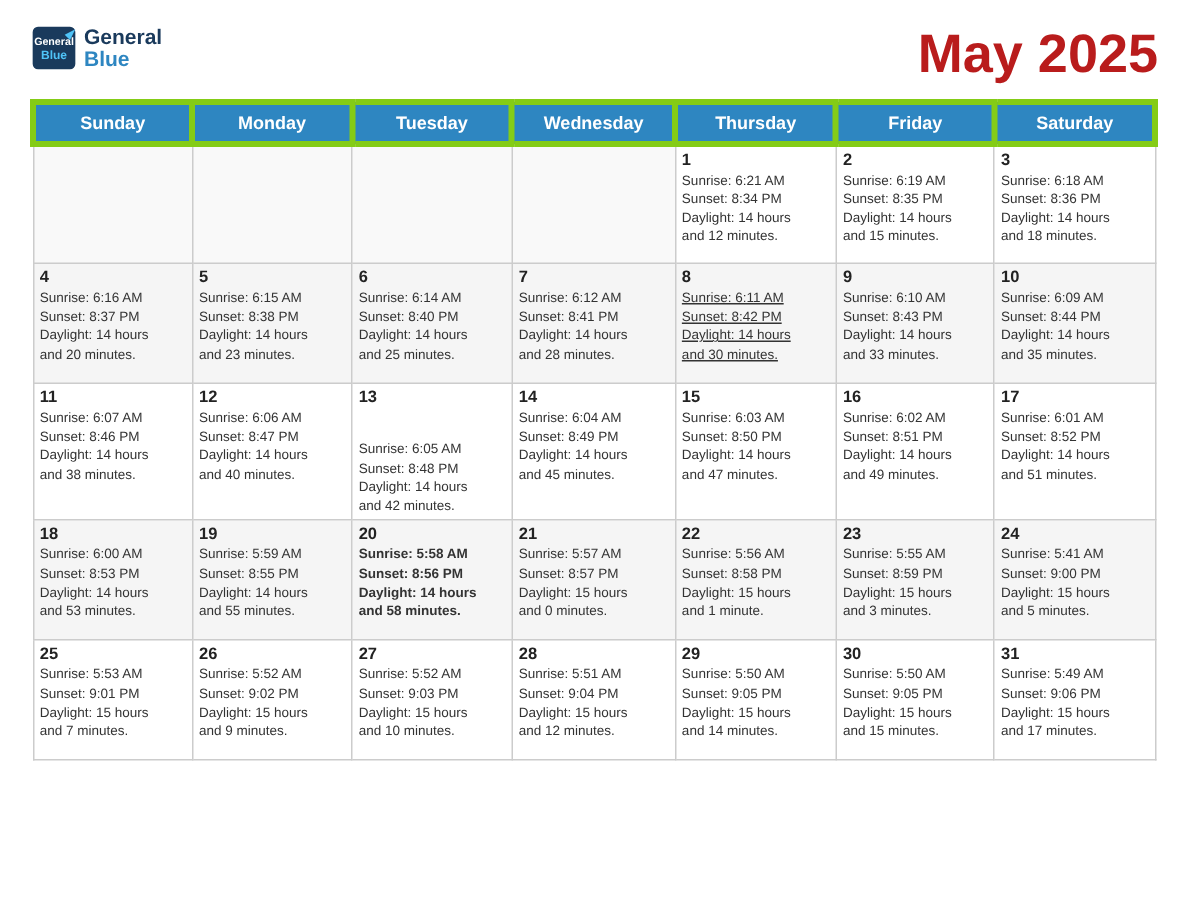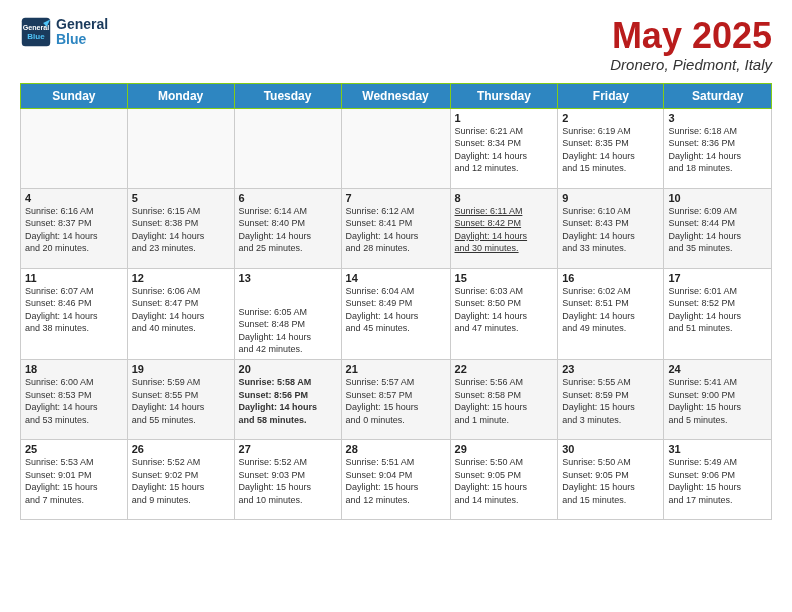--- a/index.html
+++ b/index.html
@@ -55,21 +55,21 @@
       border-collapse: collapse;
       border: 1px solid #ccc;
     }
     .calendar th {
       background: #2e86c1;
       color: #fff;
       font-size: 12px;
       font-weight: bold;
       text-align: center;
       padding: 5px 2px;
-      border: 1px solid #84cc16;
+      border: 4px solid #84cc16;
     }
     .calendar td {
       vertical-align: top;
       border: 1px solid #ccc;
       padding: 3px 4px;
       font-size: 9.5px;
       color: #222;
       width: 113px;
       height: 80px;
       background: #fff;
@@ -111,21 +111,20 @@
         <text x="18" y="26" text-anchor="middle" fill="#4fc3f7" font-size="9" font-weight="bold" font-family="Arial">Blue</text>
         <polygon points="26,8 34,4 30,12" fill="#4fc3f7"></polygon>
       </svg>
       <div class="logo-text">
         <div>General</div>
         <div style="color:#2e86c1;">Blue</div>
       </div>
     </div>
     <div class="title-block">
       <div class="month-title">May 2025</div>
-      <div class="location-title">Dronero, Piedmont, Italy</div>
     </div>
   </div>
 
   <table class="calendar">
     <thead>
       <tr>
       <th>Sunday</th>
           <th>Monday</th>
           <th>Tuesday</th>
           <th>Wednesday</th>

